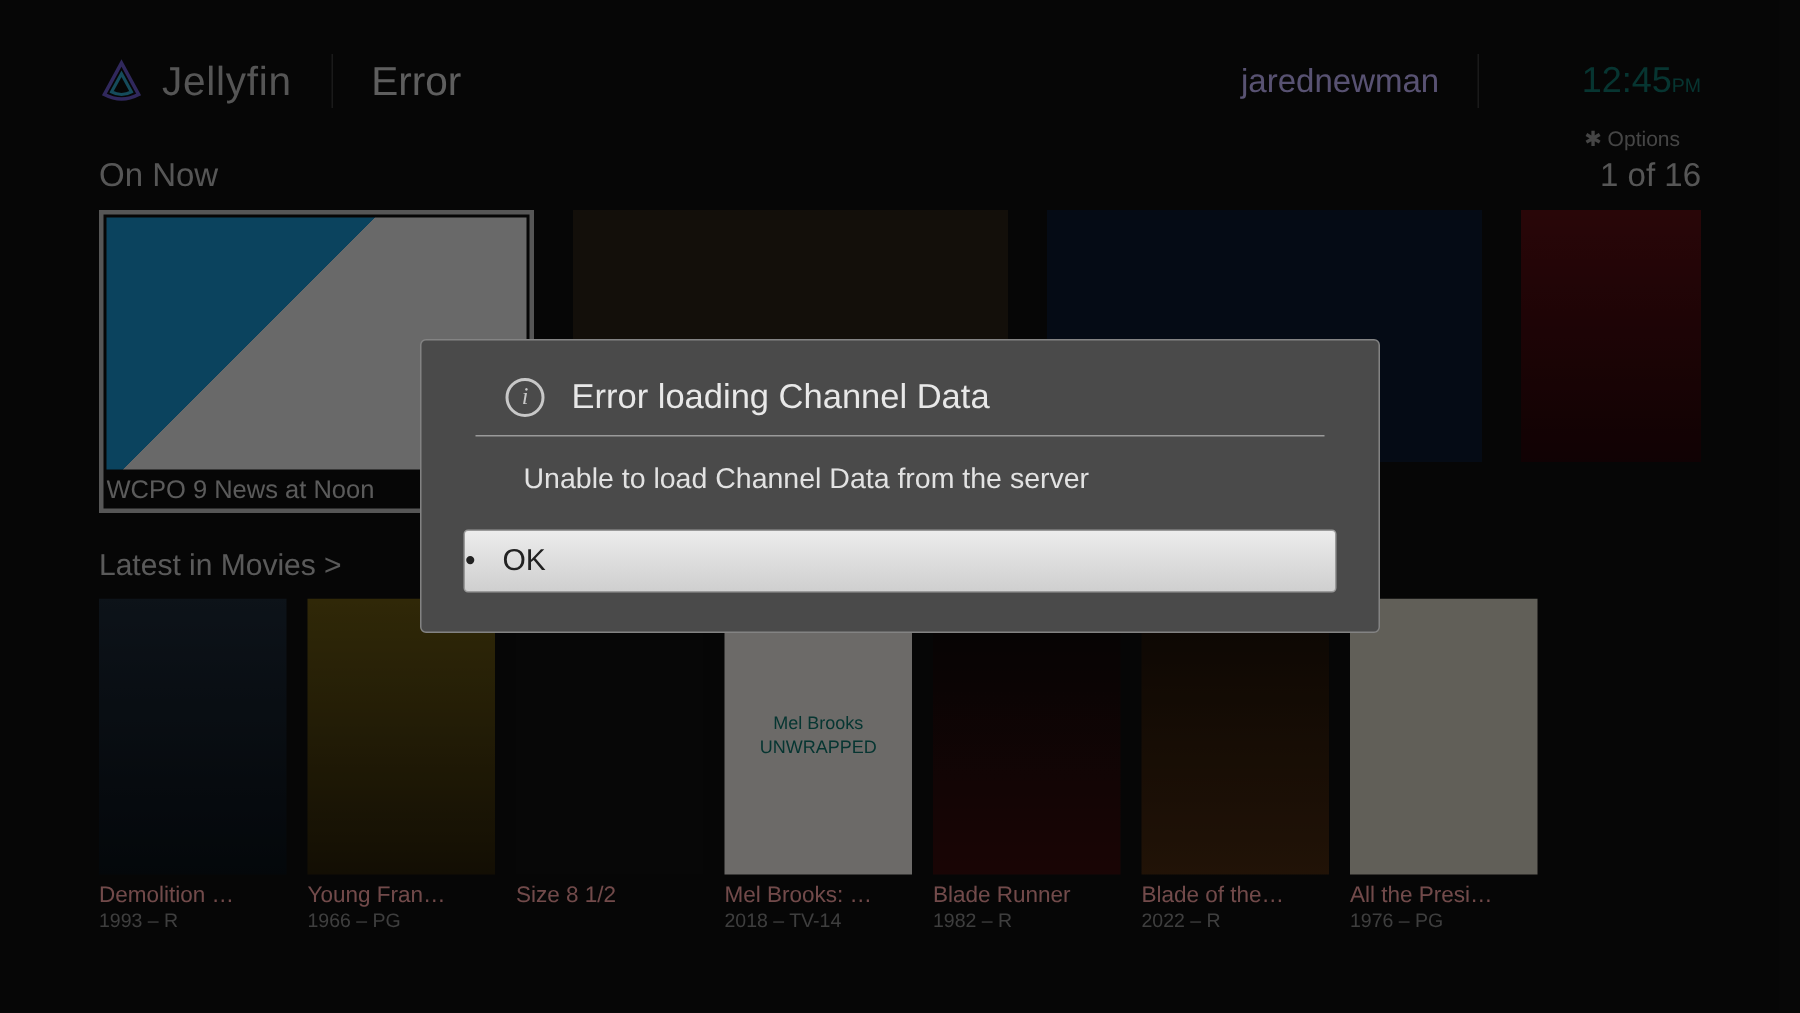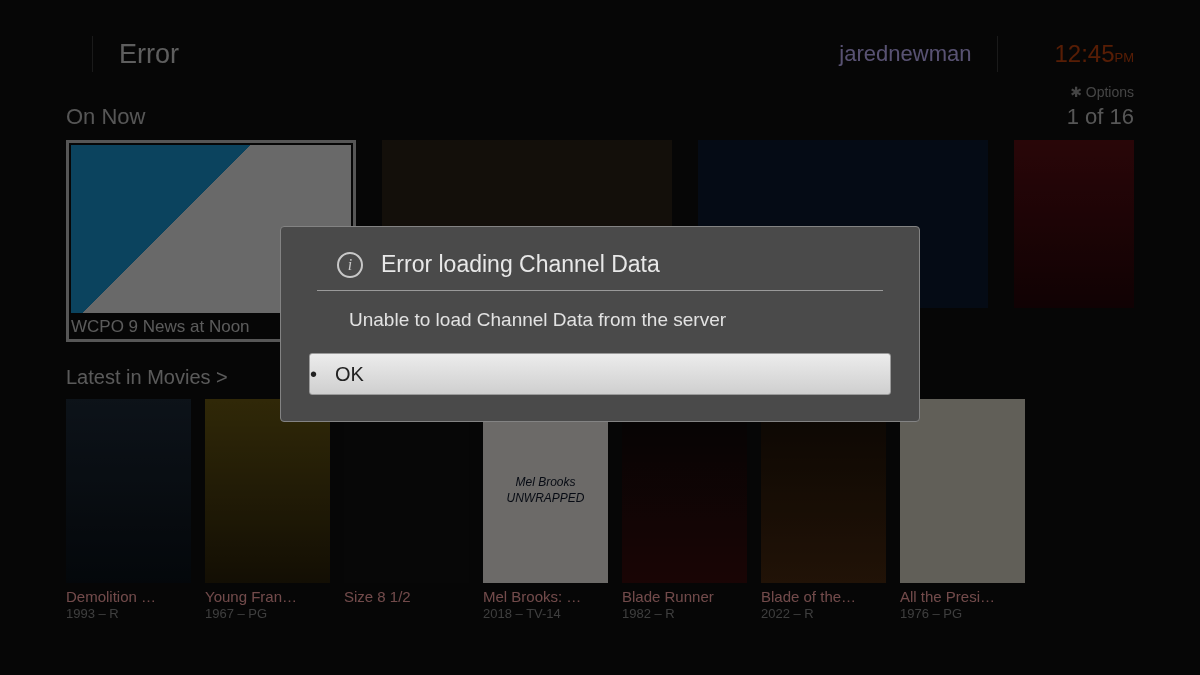--- a/index.html
+++ b/index.html
@@ -7,23 +7,23 @@
     font-family:"Segoe UI",Arial,sans-serif; color:#d0d0d0; font-weight:300;}
   .dim-overlay { position:absolute; inset:0; background:rgba(0,0,0,0.55); z-index:50; }
   
   .header { display:flex; align-items:center; padding:28px 66px 0 66px; height:80px; }
   .logo { display:flex; align-items:center; gap:12px; }
   .logo-text { font-size:27px; color:#bdbdbd; letter-spacing:0.5px; }
   .vdiv { width:1px; height:36px; background:#3a3a3a; margin:0 26px; }
   .nav-home { font-size:27px; color:#d0d0d0; }
   .spacer { flex:1; }
   .user { font-size:22px; color:#c4b5fd; }
-  .clock { font-size:24px; color:#c2410c; margin-left:30px;}
+  .clock { font-size:24px; color:#0f766e; margin-left:42px;}
   .clock .ampm { font-size:13px; vertical-align:baseline;}
-  .options { position:absolute; top:84px; right:66px; font-size:14px; color:#9a9a9a;}
+  .options { position:absolute; top:84px; right:80px; font-size:14px; color:#9a9a9a;}
   
   .section { padding:0 66px; }
   .sec-row { display:flex; align-items:flex-end; justify-content:space-between; margin-top:24px;}
   .sec-title { font-size:22px; color:#bfbfbf;}
   .count { font-size:22px; color:#bfbfbf;}
   .cards { display:flex; gap:26px; margin-top:10px; overflow:hidden;}
   .wide-card { width:290px; flex:0 0 auto; }
   .wide-card.sel { border:3px solid #bfbfbf; padding:2px;}
   .wide-thumb { width:100%; height:168px; background:#2a2f36; display:flex;
     align-items:center; justify-content:center; font-size:60px; color:#444;}
@@ -55,30 +55,37 @@
     align-items:center; color:#222; font-size:20px;}
   .dialog-btn::before { content:"•"; margin-right:18px; font-size:20px;}
   
   .t0{background:linear-gradient(135deg,#1a94d0 40%,#e8e8e8 40%);} 
   .t1{background:#2a2218;}
   .t2{background:#0c1a30;}
   .t3{background:linear-gradient(#5c0f13,#250509);}
   .p0{background:linear-gradient(#1d2a38,#0a1118);} 
   .p1{background:linear-gradient(#6b5a12,#2b210a);} 
   .p2{background:#111;}
-  .p3{background:#efece6; color:#0f172a;font-style:italic;}
+  .p3{background:#efece6; color:#0f766e;}
   .p4{background:linear-gradient(#0a0a0a,#3a0d0d);} 
   .p5{background:linear-gradient(#1a1008,#4a2a10);} 
   .p6{background:#d8d2c4; color:#333;}
   .p7{background:linear-gradient(#1a0a28,#52116b);}
 </style>
 </head>
 <body>
 
 <div class="header">
+  <div class="logo">
+    <svg width="30" height="30" viewBox="0 0 100 100">
+      <path d="M50 10 L88 80 Q50 100 12 80 Z" fill="none" stroke="#6a5acd" stroke-width="8"></path>
+      <path d="M50 34 L72 74 Q50 86 28 74 Z" fill="none" stroke="#2fa6c9" stroke-width="7"></path>
+    </svg>
+    <span class="logo-text">Jellyfin</span>
+  </div>
   <div class="vdiv"></div>
   <div class="nav-home">Error</div>
   <div class="spacer"></div>
   <div class="user">jarednewman</div>
   <div class="vdiv"></div>
   <div class="clock">
     <span>12:45</span><span class="ampm">PM</span>
   </div>
 </div>
 <div class="options">✱ Options</div>
@@ -111,21 +118,21 @@
   <div class="movies-title">Latest in Movies &gt;</div>
   <div class="movie-row">
     <div class="movie">
         <div class="poster p0"></div>
         <div class="mtitle">Demolition …</div>
         <div class="msub">1993 – R</div>
       </div>
     <div class="movie">
         <div class="poster p1"></div>
         <div class="mtitle">Young Fran…</div>
-        <div class="msub">1967 – PG</div>
+        <div class="msub">1966 – PG</div>
       </div>
     <div class="movie">
         <div class="poster p2"></div>
         <div class="mtitle">Size 8 1/2</div>
         <div class="msub"></div>
       </div>
     <div class="movie">
         <div class="poster p3">Mel Brooks UNWRAPPED</div>
         <div class="mtitle">Mel Brooks: …</div>
         <div class="msub">2018 – TV-14</div>

